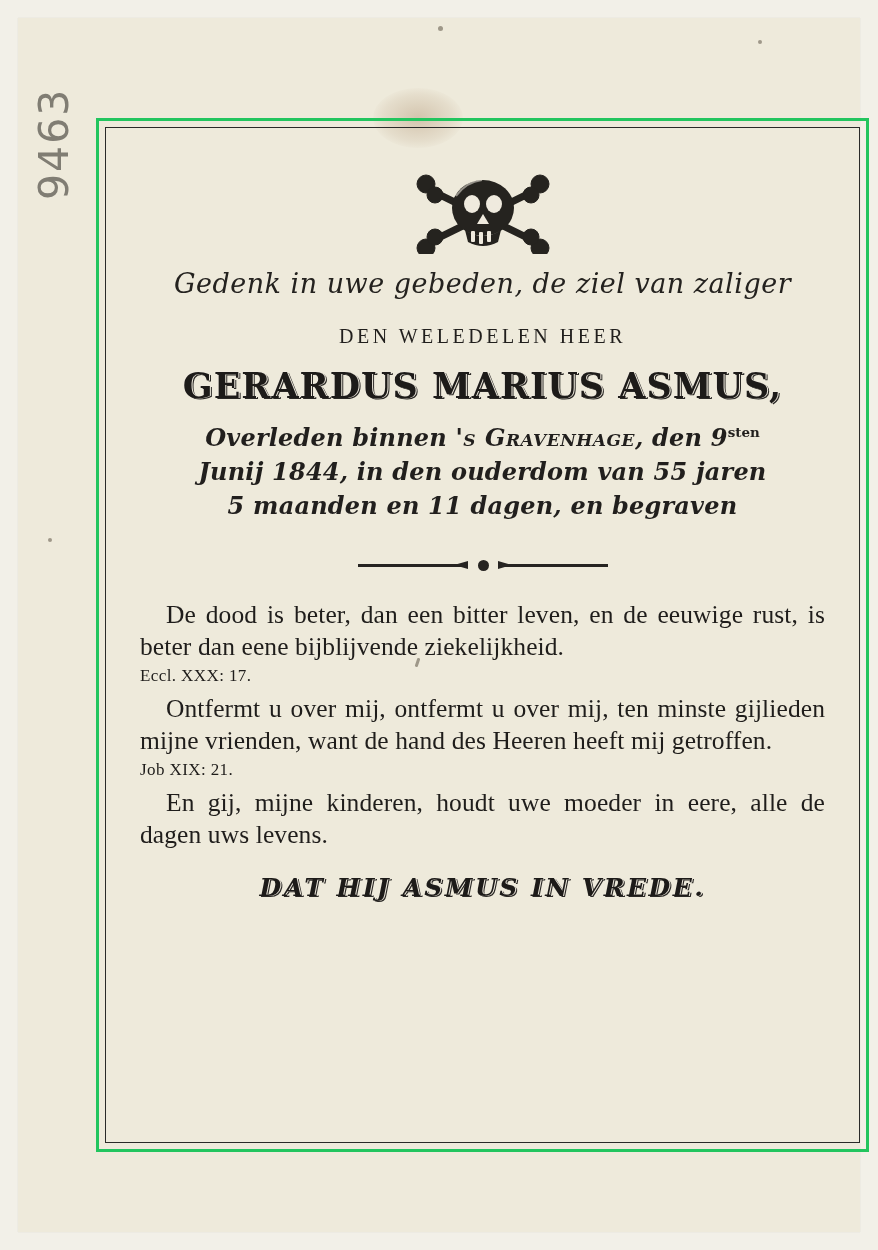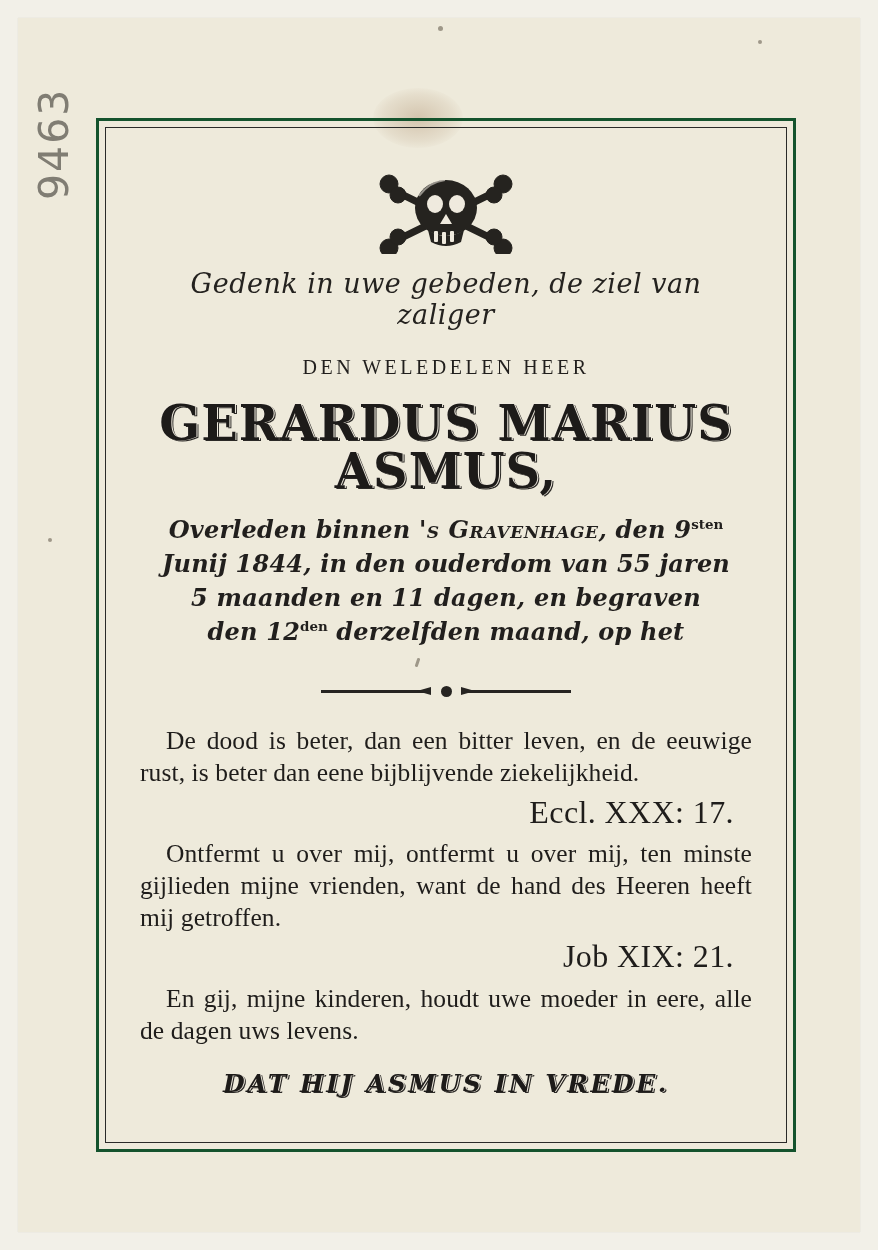--- a/index.html
+++ b/index.html
@@ -75,23 +75,23 @@
     letter-spacing: 2px;
     color: #6d6a62;
     opacity: .85;
   }
 
   
   #print-frame {
     position: absolute;
     left: 78px;
     top: 100px;
-    width: 700px;
+    width: 773px;
     height: 1034px;
-    border: 3px solid #14532d;
+    border: 3px solid #22c55e;
     padding: 6px;
     box-sizing: border-box;
   }
   #print-frame-inner {
     width: 100%;
     height: 100%;
     border: 1px solid #2a2a28;
     box-sizing: border-box;
     position: relative;
   }
@@ -128,21 +128,21 @@
     text-align: center;
     font-family: "Liberation Serif", serif;
     font-size: 20px;
     letter-spacing: 3.5px;
     margin-bottom: 20px;
   }
   #deceased-name {
     text-align: center;
     font-family: "DejaVu Serif", serif;
     font-weight: bold;
-    font-size: 48px;
+    font-size: 35px;
     letter-spacing: 1px;
     line-height: 1;
     margin: 0 0 18px 0;
     color: #1d1b19;
     
     text-shadow:
       1px 0 0 #efeade,
       2px 1px 0 #2b2926,
       -1px -1px 0 #efeade;
   }
@@ -214,23 +214,23 @@
   }
   .verse {
     margin-bottom: 2px;
   }
   .verse p {
     margin: 0;
     text-align: justify;
     text-indent: 26px;
   }
   .citation {
-    text-align: right;
+    text-align: left;
     font-family: "Liberation Serif", serif;
-    font-size: 32px;
+    font-size: 17px;
     letter-spacing: 0.4px;
     margin: 1px 18px 6px 0;
   }
 
   
   #closing-line {
     margin-top: 22px;
     text-align: center;
     font-family: "DejaVu Serif", serif;
     font-weight: bold;
@@ -307,23 +307,20 @@
           <div id="honorific-line">DEN WELEDELEN HEER</div>
 
           <div id="deceased-name">GERARDUS MARIUS ASMUS,</div>
 
           <div id="death-details">
             <div>
               <span>Overleden binnen </span><span class="sc">'s Gravenhage</span><span>, den 9</span><sup class="ord">sten</sup>
             </div>
             <div>Junij 1844, in den ouderdom van 55 jaren</div>
             <div>5 maanden en 11 dagen, en begraven</div>
-            <div>
-              <span>den 12</span><sup class="ord">den</sup><span> derzelfden maand, op het</span>
-            </div>
           </div>
 
           <div id="divider">
             <div class="bar left"></div>
             <div class="tip l"></div>
             <div class="dot"></div>
             <div class="tip r"></div>
             <div class="bar right"></div>
           </div>
 

